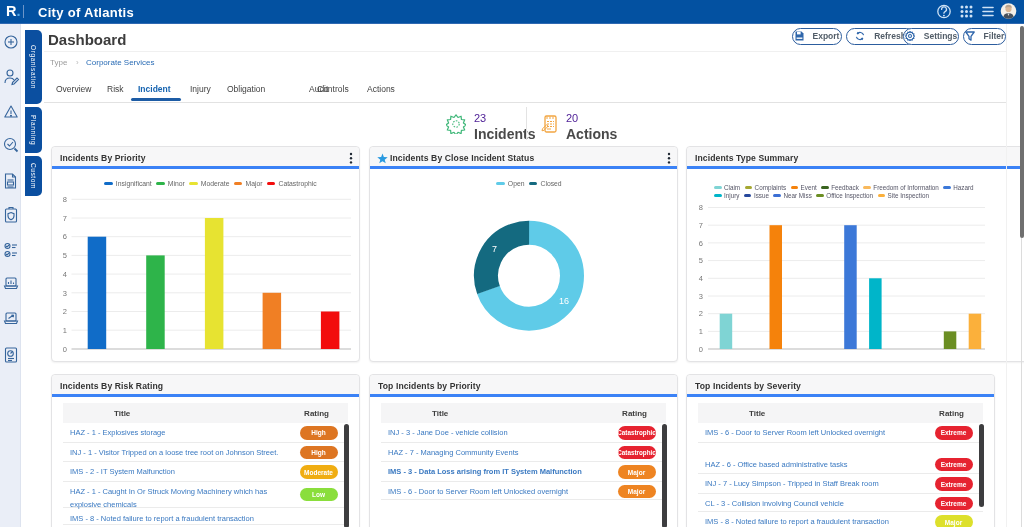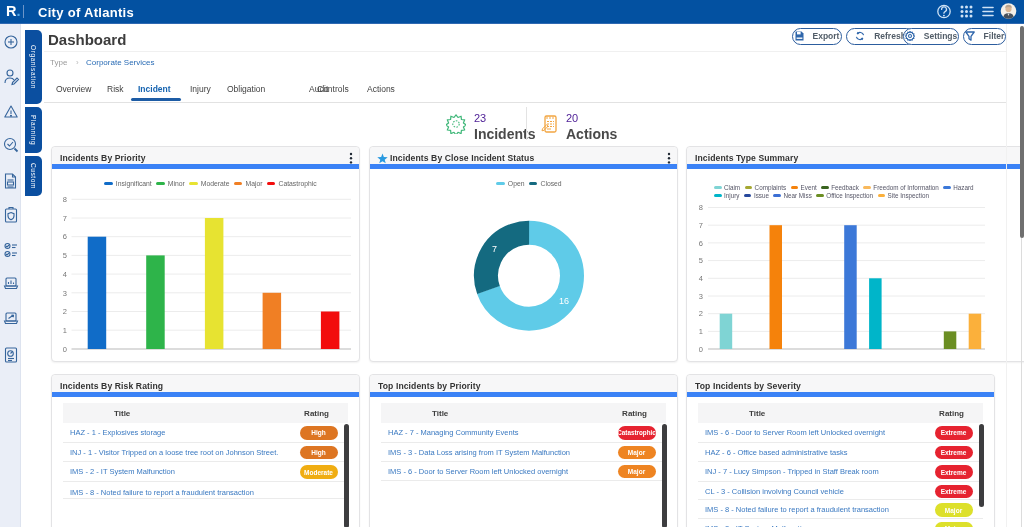--- a/index.html
+++ b/index.html
@@ -21,21 +21,21 @@
 .tabs-border { position:absolute; left:44px; top:102px; width:963px; height:1px; background:#e2e2e2; }
 .tab { position:absolute; top:83.5px; font-size:8.5px; color:#3f3f3f; }
 .tab.active { color:#1563b0; font-weight:bold; }
 .tab-underline { position:absolute; left:131px; top:98px; width:50px; height:3px; background:#1d5ca5; border-radius:2px; }
 
 .stat-num { position:absolute; font-size:11px; color:#4c1d95; }
 .stat-lab { position:absolute; font-size:14px; color:#4a4a4a;font-weight:bold; }
 .stat-div { position:absolute; left:526px; top:107px; width:1px; height:33px; background:#e3e3e3; }
 
 .card { position:absolute; background:#fff; border:1px solid #e3e3e5; border-radius:4px; box-shadow:0 1px 2px rgba(0,0,0,0.06); }
-.card-h { position:relative; height:22px; background:#f7f7f8; border-bottom:5px solid #3b82f6; border-radius:4px 4px 0 0; }
+.card-h { position:relative; height:22px; background:#f7f7f8; border-bottom:3px solid #3b82f6; border-radius:4px 4px 0 0; }
 .card-h .t { position:absolute; left:8px; top:6px; font-size:8.6px; font-weight:bold; color:#333; letter-spacing:0.1px; }
 
 .legend { position:absolute; left:0; right:0; display:flex; justify-content:center; align-items:center; column-gap:4.5px; font-size:6.8px; color:#666; }
 .li { display:flex; align-items:center; gap:3px; white-space:nowrap; }
 .li i { width:8.5px; height:3px; border-radius:2px; display:inline-block; }
 .legend3 { right:auto; column-gap:4.5px; font-size:6.3px; justify-content:flex-start; color:#556; }
 .legend3 .li { gap:2.5px; }
 .legend3 .li i { width:7.5px; height:2.5px; }
 
 .tbl { position:absolute; left:11px; right:11px; top:27.5px; }
@@ -356,41 +356,49 @@
           <span class="pill" style="background:#dd7522; right:10.5px; top:3px;">High</span>
         </div>
       <div class="trow" style="height:19.7px;">
           <span class="tt" style="top:3px;">INJ - 1 - Visitor Tripped on a loose tree root on Johnson Street.</span>
           <span class="pill" style="background:#dd7522; right:10.5px; top:3px;">High</span>
         </div>
       <div class="trow" style="height:19.3px;">
           <span class="tt" style="top:3px;">IMS - 2 - IT System Malfunction</span>
           <span class="pill" style="background:#f0ad12; right:10.5px; top:3px;">Moderate</span>
         </div>
+      <div class="trow" style="height:26.7px;">
+          <span class="tt" style="top:3px;">HAZ - 1 - Caught In Or Struck Moving Machinery which has<br>explosive chemicals</span>
+          <span class="pill" style="background:#8ade3c; right:10.5px; top:6px;">Low</span>
+        </div>
       <div class="trow" style="height:17px;">
           <span class="tt" style="top:4px;">IMS - 8 - Noted failure to report a fraudulent transaction</span>
         </div>
     </div>
     <div class="sb" style="left:292px; top:49px; height:104px;"></div>
   </div>
   <div class="card" style="left:369px; top:374px; width:309px; height:160px;">
     <div class="card-h">
         <span class="t">Top Incidents by Priority</span>
       </div>
     <div class="tbl">
       <div class="tbl-h">
           <span class="c1">Title</span>
           <span class="c2">Rating</span>
         </div>
+      <div class="trow" style="height:19.8px;">
+          <span class="tt" style="top:3px;">INJ - 3 - Jane Doe - vehicle collision</span>
+          <span class="pill" style="background:#e62330; right:10.5px; top:3px; font-size:6.3px;">Catastrophic</span>
+        </div>
       <div class="trow" style="height:19.7px;">
           <span class="tt" style="top:3px;">HAZ - 7 - Managing Community Events</span>
           <span class="pill" style="background:#e62330; right:10.5px; top:3px; font-size:6.3px;">Catastrophic</span>
         </div>
       <div class="trow" style="height:19.3px;">
-          <span class="tt" style="top:3px;">IMS - 3 - Data Loss arising from IT System Malfunction</span>
+          <span class="tt" style="top:3px;font-weight:bold;">IMS - 3 - Data Loss arising from IT System Malfunction</span>
           <span class="pill" style="background:#ee8422; right:10.5px; top:3px;">Major</span>
         </div>
       <div class="trow" style="height:18.6px;">
           <span class="tt" style="top:3px;">IMS - 6 - Door to Server Room left Unlocked overnight</span>
           <span class="pill" style="background:#ee8422; right:10.5px; top:3px;">Major</span>
         </div>
     </div>
     <div class="sb" style="left:292px; top:49px; height:104px;"></div>
   </div>
   <div class="card" style="left:686px; top:374px; width:309px; height:160px;">
@@ -399,21 +407,21 @@
       </div>
     <div class="tbl">
       <div class="tbl-h">
           <span class="c1">Title</span>
           <span class="c2">Rating</span>
         </div>
       <div class="trow" style="height:19.8px;">
           <span class="tt" style="top:3px;">IMS - 6 - Door to Server Room left Unlocked overnight</span>
           <span class="pill" style="background:#e62330; right:10.5px; top:3px;">Extreme</span>
         </div>
-      <div class="trow" style="height:19.7px;">
+      <div class="trow" style="height:19.7px;margin-top:12px;">
           <span class="tt" style="top:3px;">HAZ - 6 - Office based administrative tasks</span>
           <span class="pill" style="background:#e62330; right:10.5px; top:3px;">Extreme</span>
         </div>
       <div class="trow" style="height:19.3px;">
           <span class="tt" style="top:3px;">INJ - 7 - Lucy Simpson - Tripped in Staff Break room</span>
           <span class="pill" style="background:#e62330; right:10.5px; top:3px;">Extreme</span>
         </div>
       <div class="trow" style="height:18.6px;">
           <span class="tt" style="top:3px;">CL - 3 - Collision involving Council vehicle</span>
           <span class="pill" style="background:#e62330; right:10.5px; top:3px;">Extreme</span>

